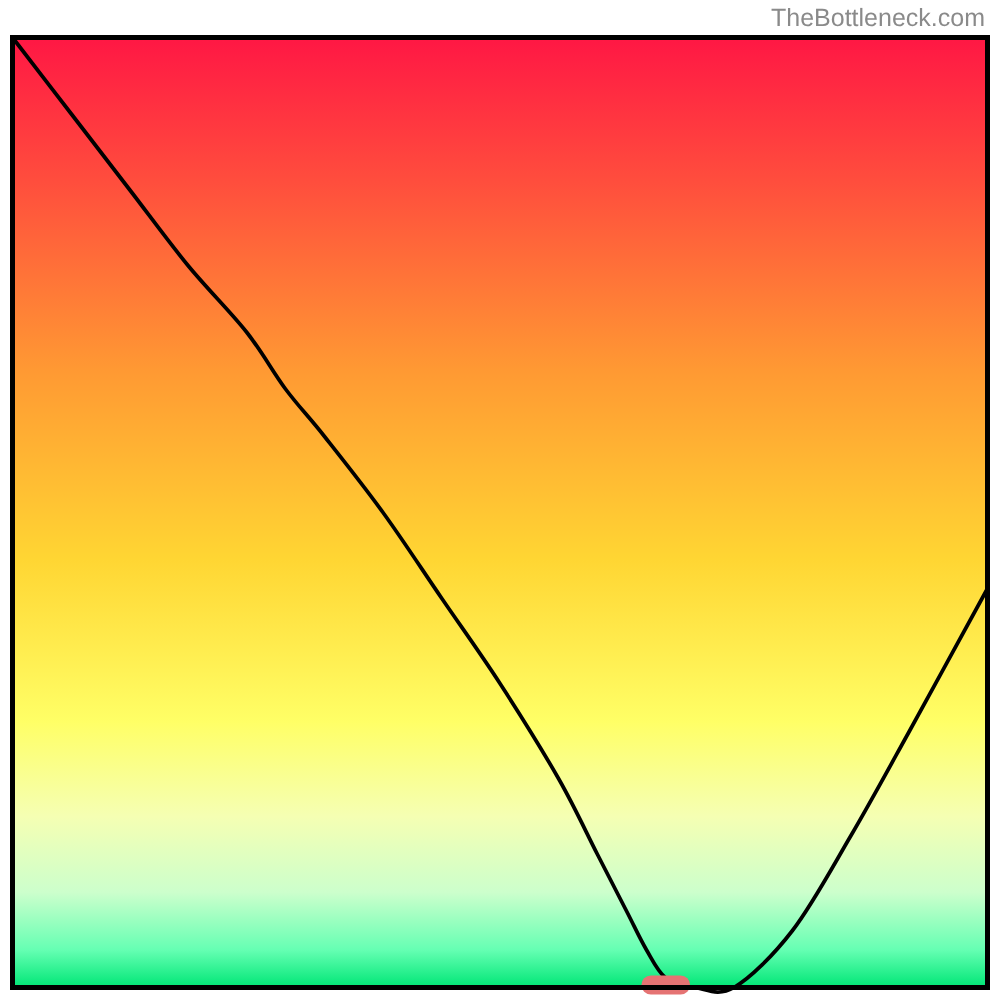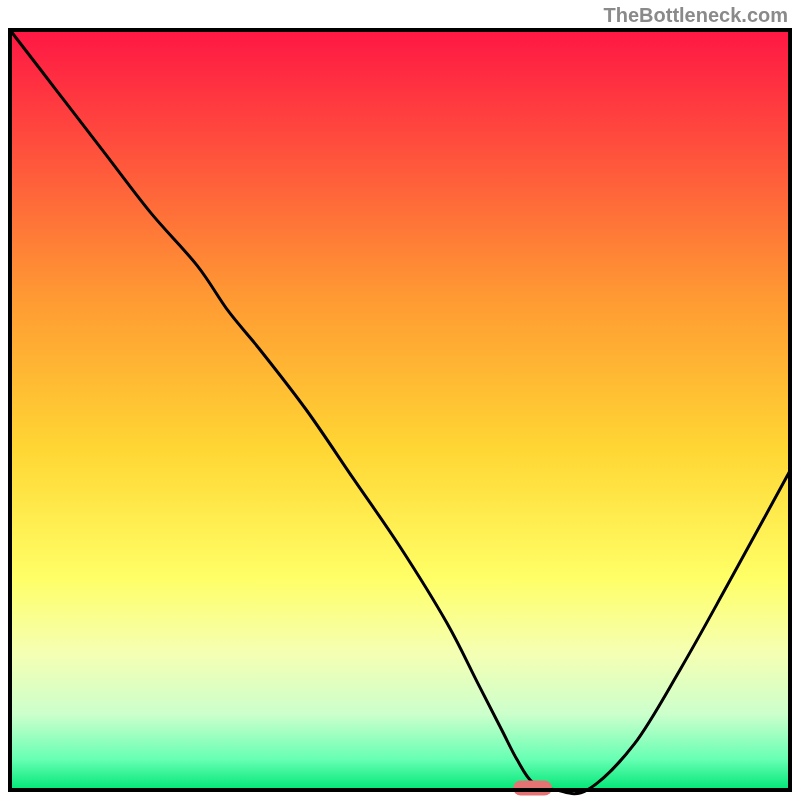--- a/index.html
+++ b/index.html
@@ -11,21 +11,21 @@
   .chart-container {
     width: 800px;
     height: 800px;
     position: relative;
   }
   .watermark {
     position: absolute;
     top: 4px;
     right: 12px;
     font-size: 20px;
-    font-weight: bold;
+    font-weight: normal;
     color: #8a8a8a;
     z-index: 10;
   }
   svg {
     display: block;
   }
 </style>
 </head>
 <body>
 

